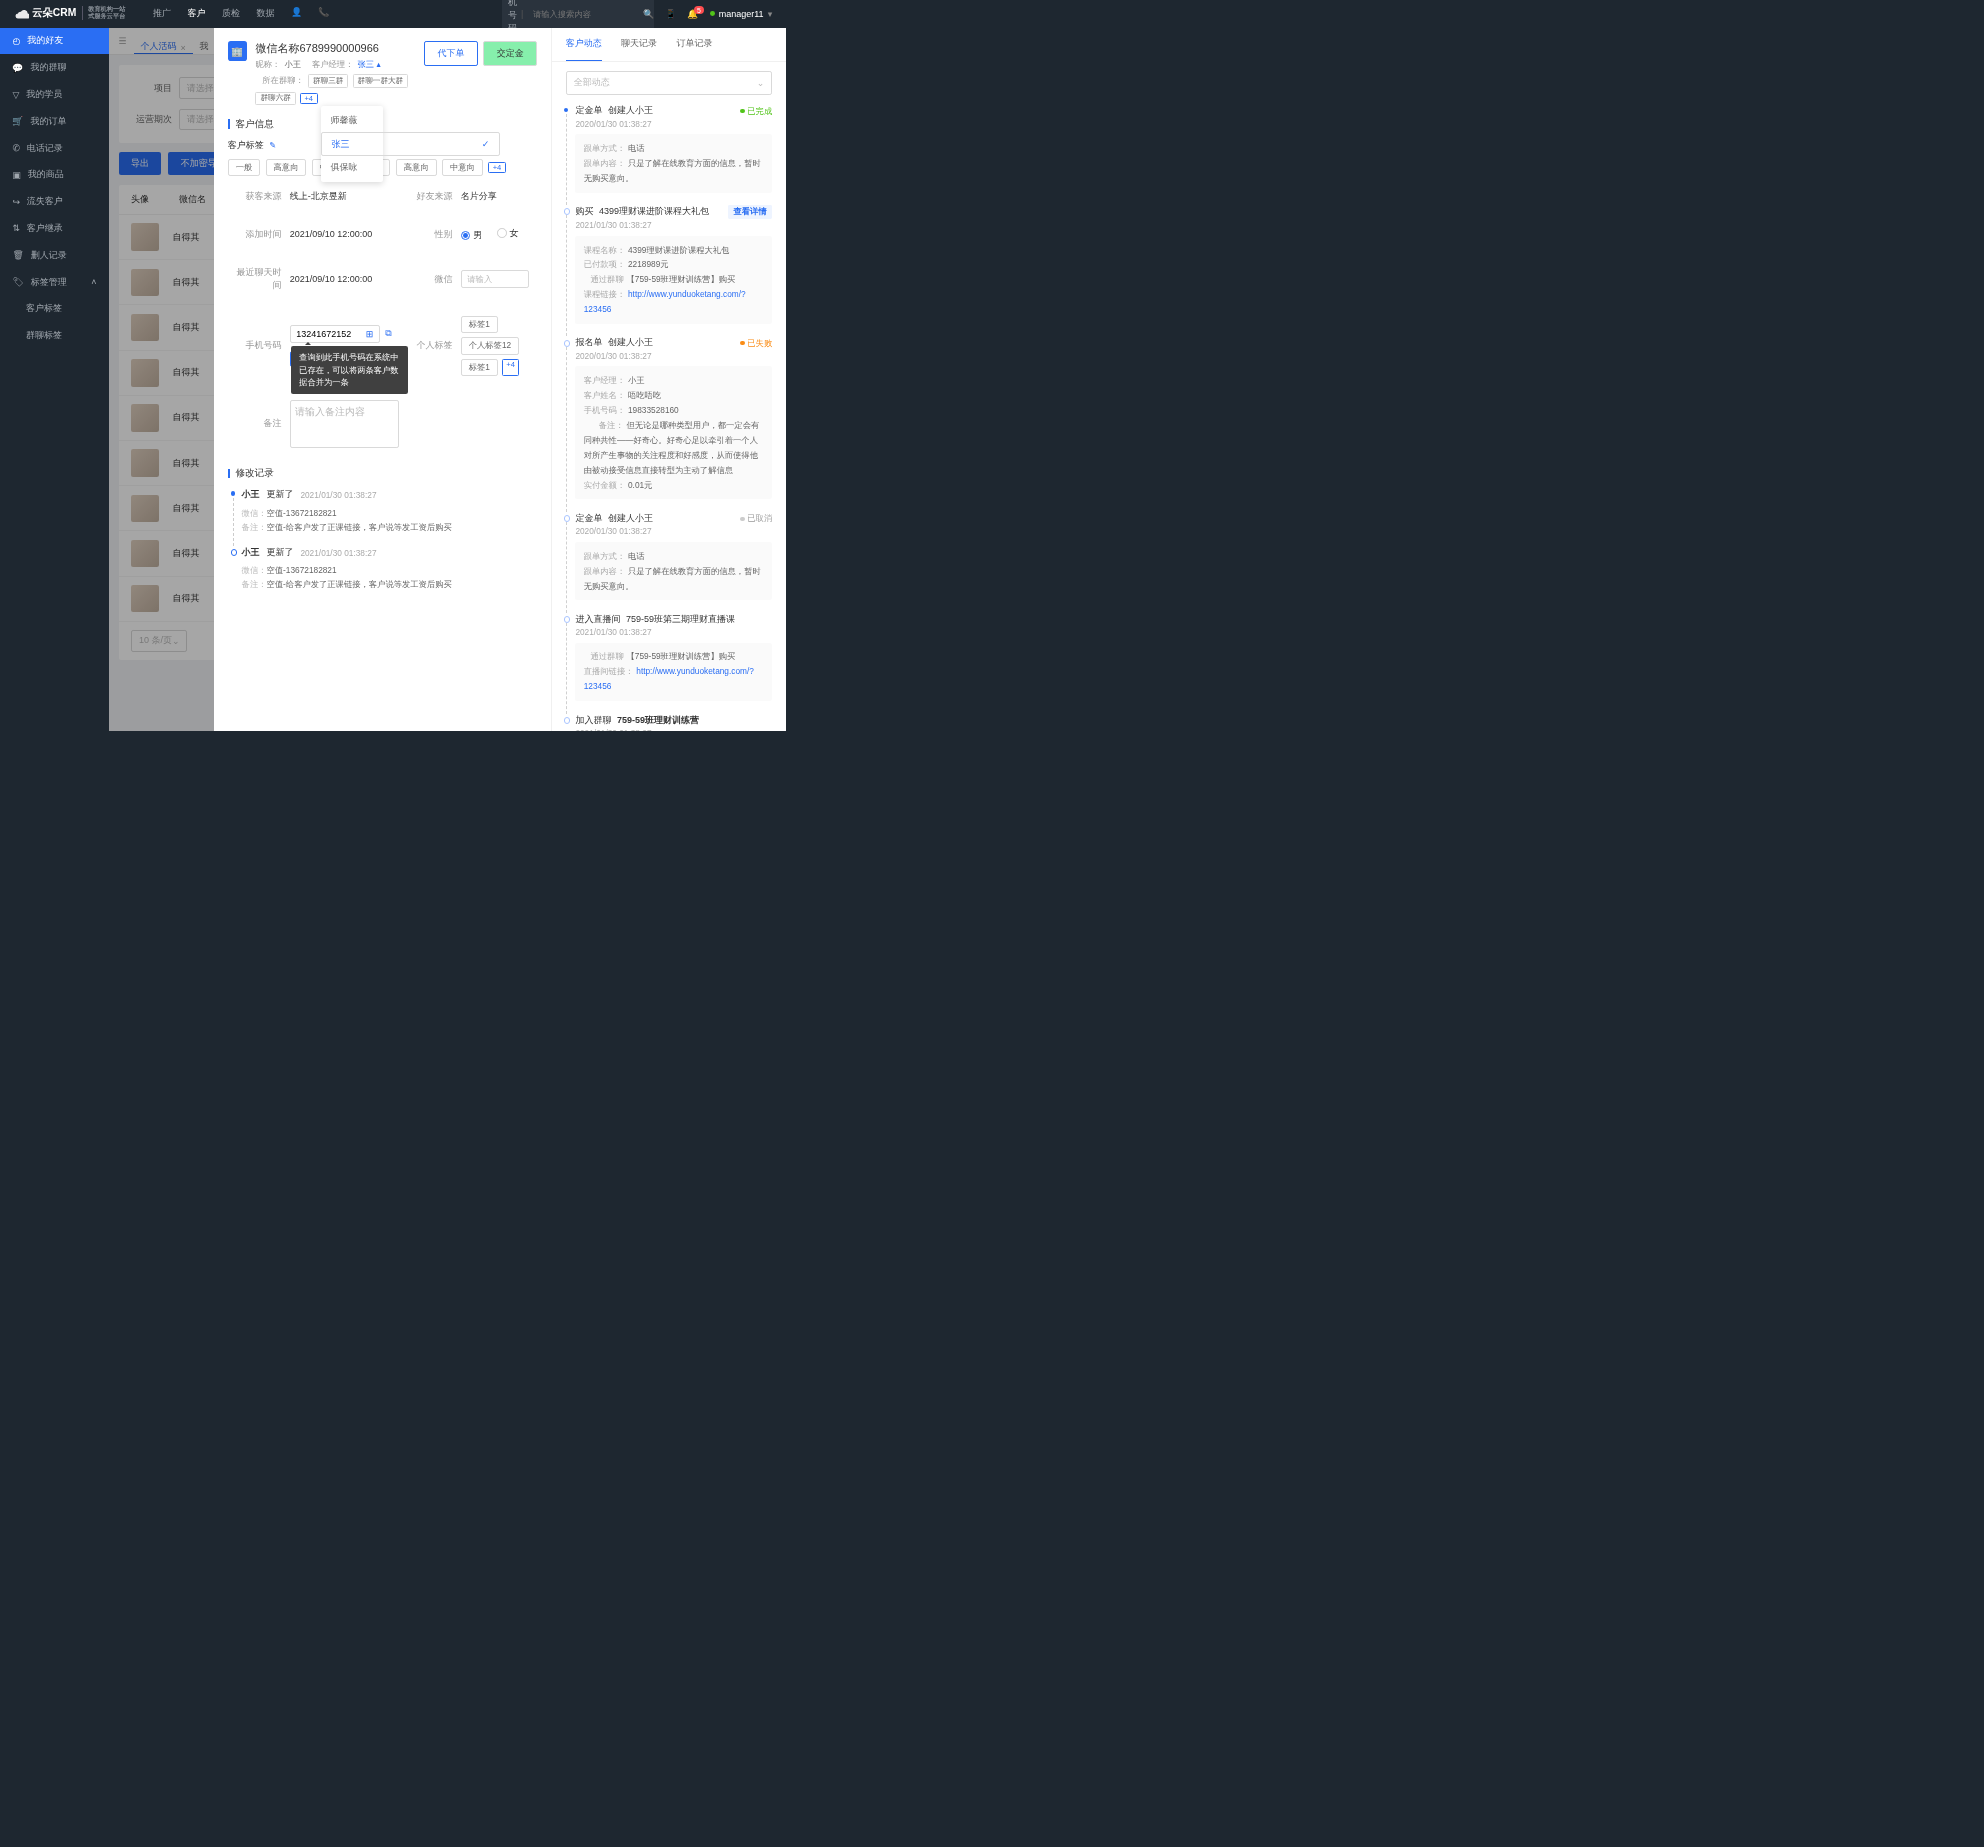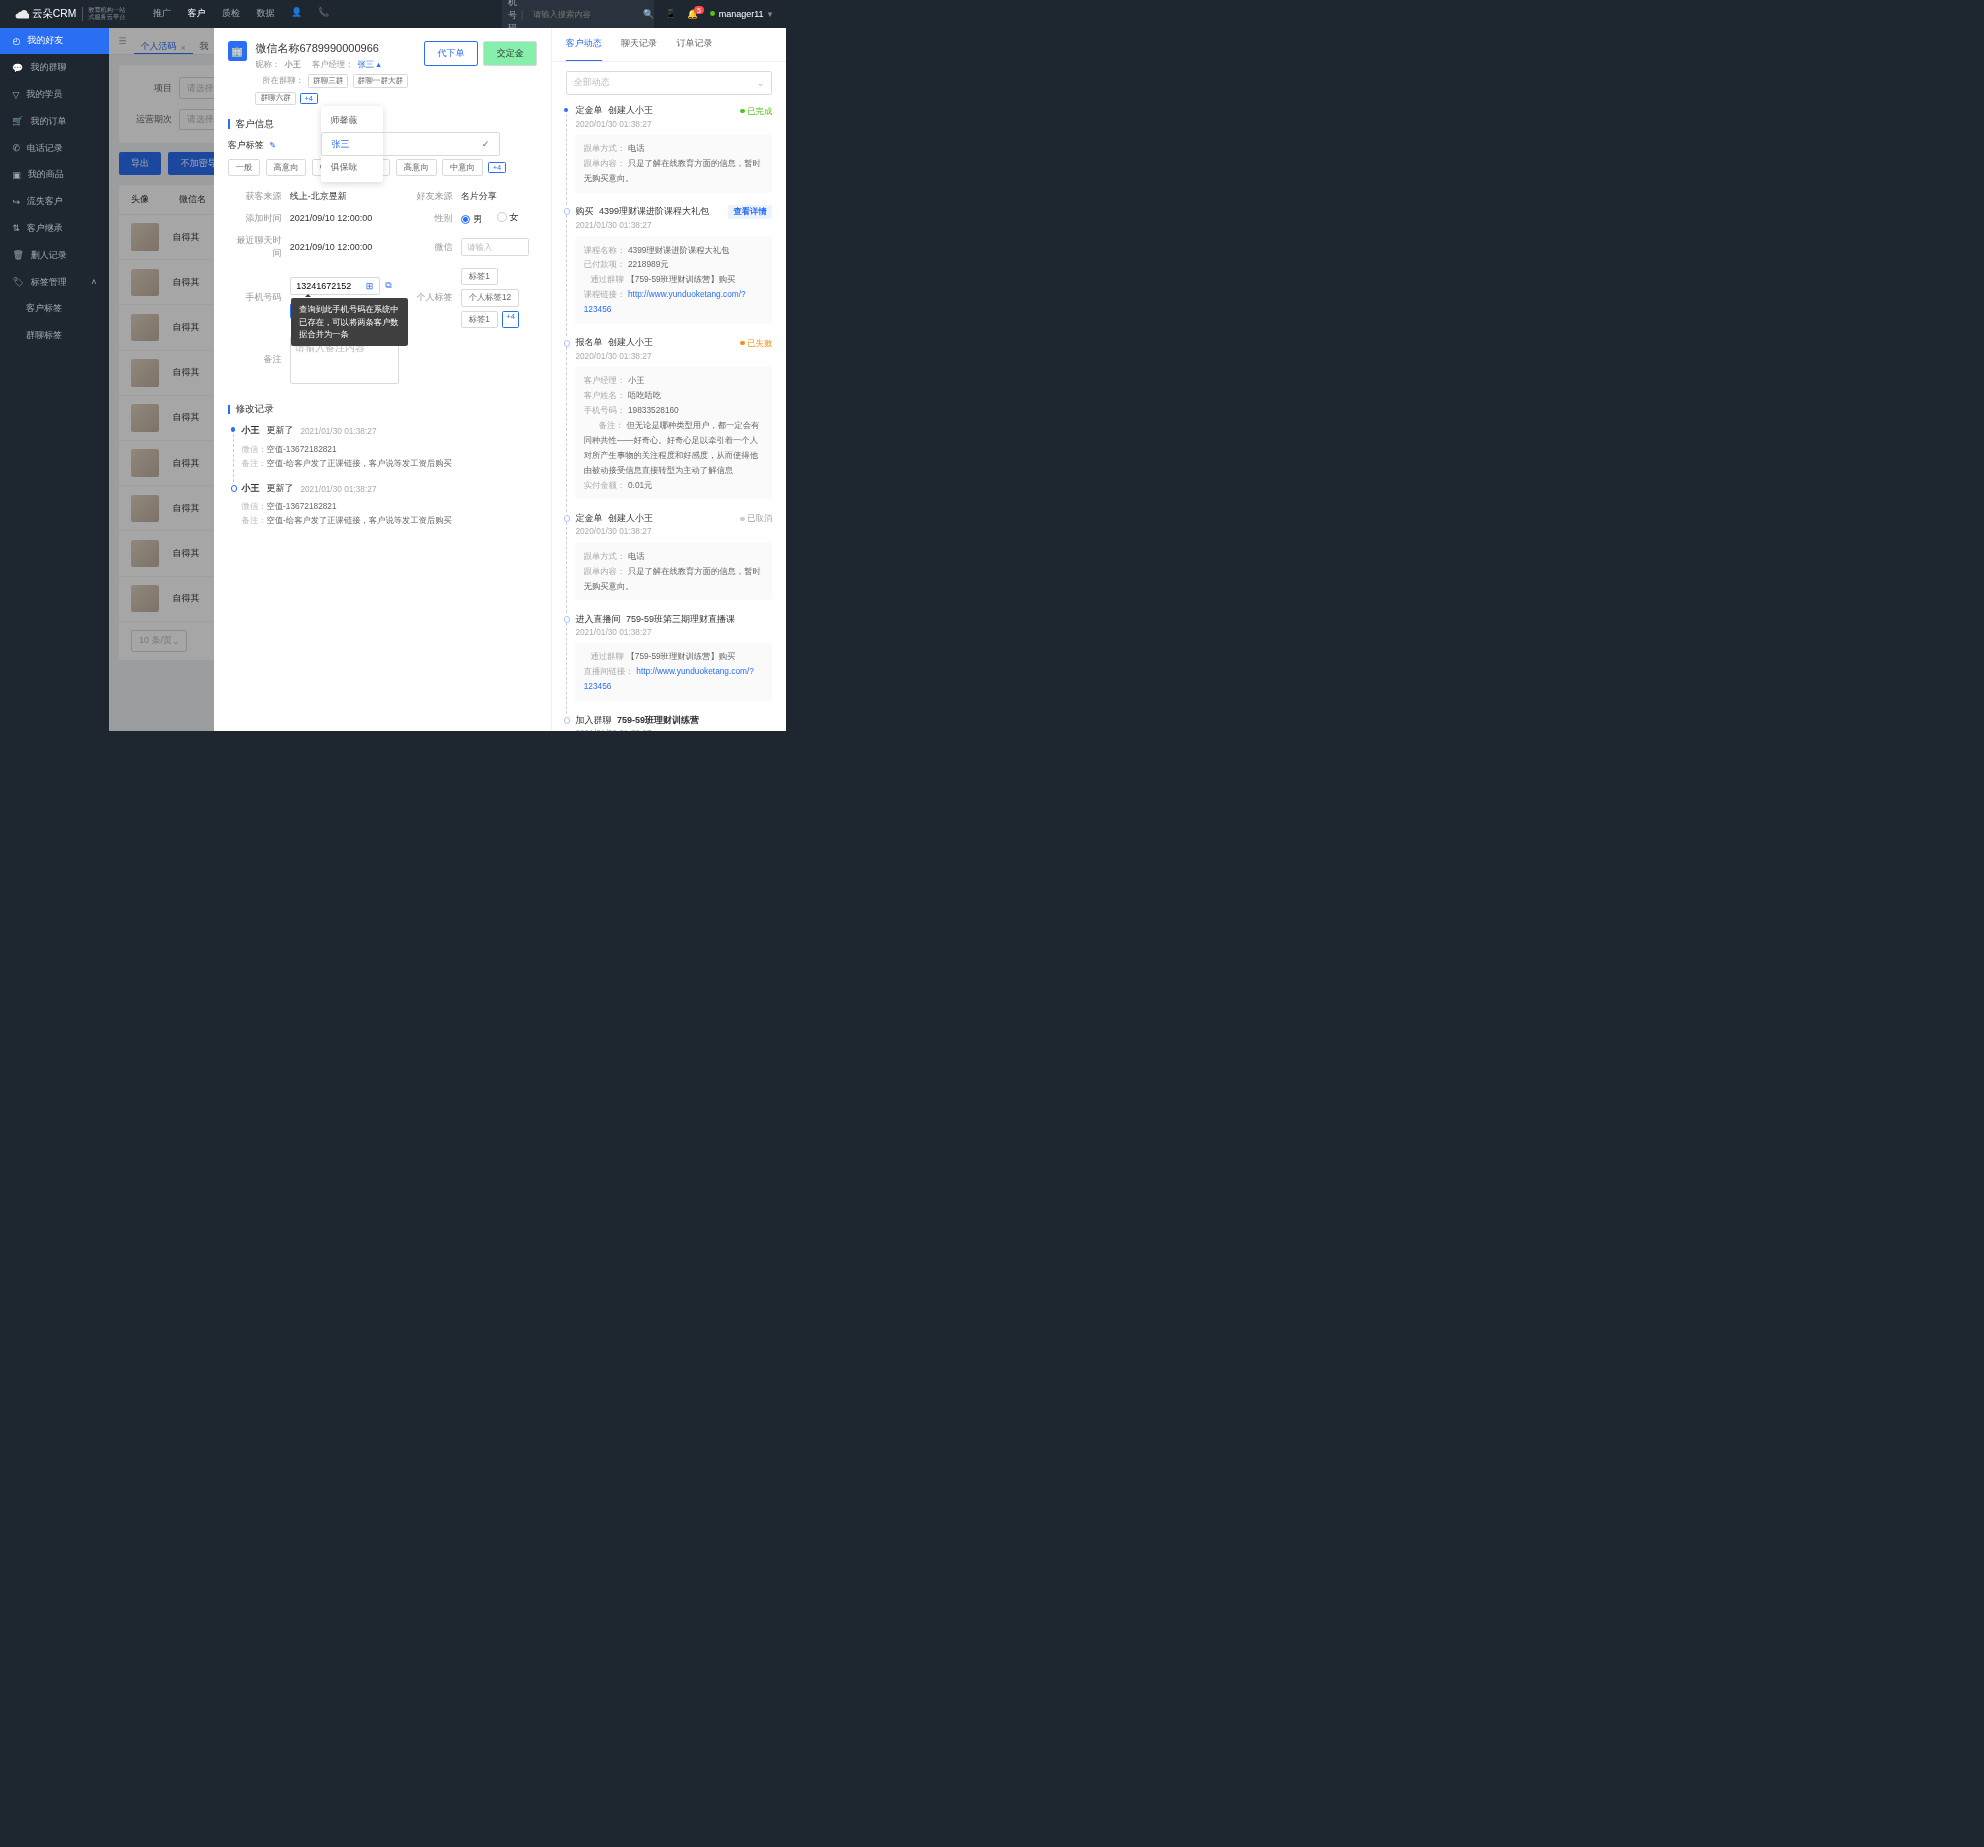--- a/index.html
+++ b/index.html
@@ -1,18 +1,18 @@
 <!DOCTYPE html>
 <html style="font-size:11px"><head>
 <meta charset="utf-8">
 <style>
 *{box-sizing:border-box;margin:0;padding:0;font-family:-apple-system,BlinkMacSystemFont,"PingFang SC","Microsoft YaHei",sans-serif}
 body{background:#1e2730;font-size:9px;color:#333;width:786px;height:731px;overflow:hidden;position:relative}
 .topbar{height:27.6px;background:#1e2730;display:flex;align-items:center;padding:0 13.8px;color:#a0a7ae}
-.logo{display:flex;align-items:center;color:#fff;font-size:10.3px;font-weight:400}
+.logo{display:flex;align-items:flex-start;color:#fff;font-size:10.3px;font-weight:700}
 .logo svg{margin-right:3.4px}
 .logo-sub{font-size:6.2px;line-height:1.1;border-left:0.7px solid #556;padding-left:5.5px;margin-left:5.5px;color:#8a9199}
 .nav-links{display:flex;margin-left:27.6px}
 .nav-links span{margin-right:16.5px;font-size:9px;cursor:pointer}
 .nav-links .active{color:#fff}
 .top-right{margin-left:auto;display:flex;align-items:center;gap:11px}
 .search-box{background:#2a333d;border-radius:2.1px;display:flex;align-items:center;padding:2.1px 5.5px;width:152px}
 .search-box input{background:transparent;border:none;outline:none;color:#ccc;flex:1;margin-left:5.5px;font-size:8.3px}
 .badge{background:#ff4d4f;color:#fff;font-size:6.9px;border-radius:5.5px;padding:0.7px 3.4px;position:absolute;top:-2.8px;right:-5.5px}
 .icon-wrap{position:relative;color:#8a9199}
@@ -57,21 +57,21 @@
 .mgr{color:#2a6ef3}
 .grpchip{border:0.7px solid #d9d9d9;border-radius:1.4px;padding:0.7px 4.1px;font-size:7.6px;color:#666}
 .plus-chip{border:0.7px solid #2a6ef3;color:#2a6ef3;border-radius:1.4px;padding:0 3.4px;font-size:7.6px}
 .d-head-btns{margin-left:auto;display:flex;gap:5.5px}
 .btn-outline-blue{border:0.7px solid #2a6ef3;color:#2a6ef3;background:#fff}
 .sec-title{display:flex;align-items:center;font-size:9.6px;font-weight:400;margin:12.4px 0 8.3px}
 .sec-title::before{content:"";width:2.1px;height:9.6px;background:#2a6ef3;margin-right:5.5px}
 .tag-row{display:flex;align-items:center;gap:5.5px;margin-bottom:6.9px;flex-wrap:wrap}
 .edit-icon{color:#2a6ef3;font-size:8.3px}
 .chip{border:0.7px solid #d9d9d9;border-radius:2.1px;padding:2.1px 6.9px;font-size:8.3px;color:#666;background:#fff}
-.info-grid{display:grid;grid-template-columns:62px 1fr 62px 1fr;row-gap:8px;align-items:center;font-size:9px;padding:6.9px 0}
+.info-grid{display:grid;grid-template-columns:62px 1fr 62px 1fr;row-gap:24px;align-items:center;font-size:9px;padding:6.9px 0}
 .info-grid .lbl{color:#999;text-align:right;padding-right:8.3px}
 .phone-input{border:0.7px solid #d9d9d9;border-radius:2.1px;display:flex;align-items:center;padding:2.8px 5.5px;width:90px;position:relative}
 .phone-input input{border:none;outline:none;width:100%;font-size:9px}
 .copy-icon{color:#2a6ef3;cursor:pointer}
 .phone-chip{border:0.7px solid #2a6ef3;color:#2a6ef3;border-radius:2.1px;padding:1.4px 5.5px;font-size:8.3px;margin-right:4.1px;display:inline-block;margin-top:4.1px}
 .tooltip{position:absolute;background:#404040;color:#fff;font-size:8.3px;padding:5.5px 8.3px;border-radius:2.1px;width:117px;line-height:1.5;z-index:20;top:100%;left:0;margin-top:4.1px}
 .tooltip::before{content:"";position:absolute;top:-3.4px;left:13.8px;border:3.4px solid transparent;border-bottom-color:#404040;border-top:none}
 .remark{border:0.7px solid #d9d9d9;border-radius:2.1px;width:109px;height:48px;padding:4.1px;color:#bbb;font-size:10px}
 .radio{display:inline-flex;align-items:center;gap:2.8px;margin-right:12.4px}
 .radio .dot{width:9.6px;height:9.6px;border:0.7px solid #2a6ef3;border-radius:50%;display:inline-flex;align-items:center;justify-content:center}

